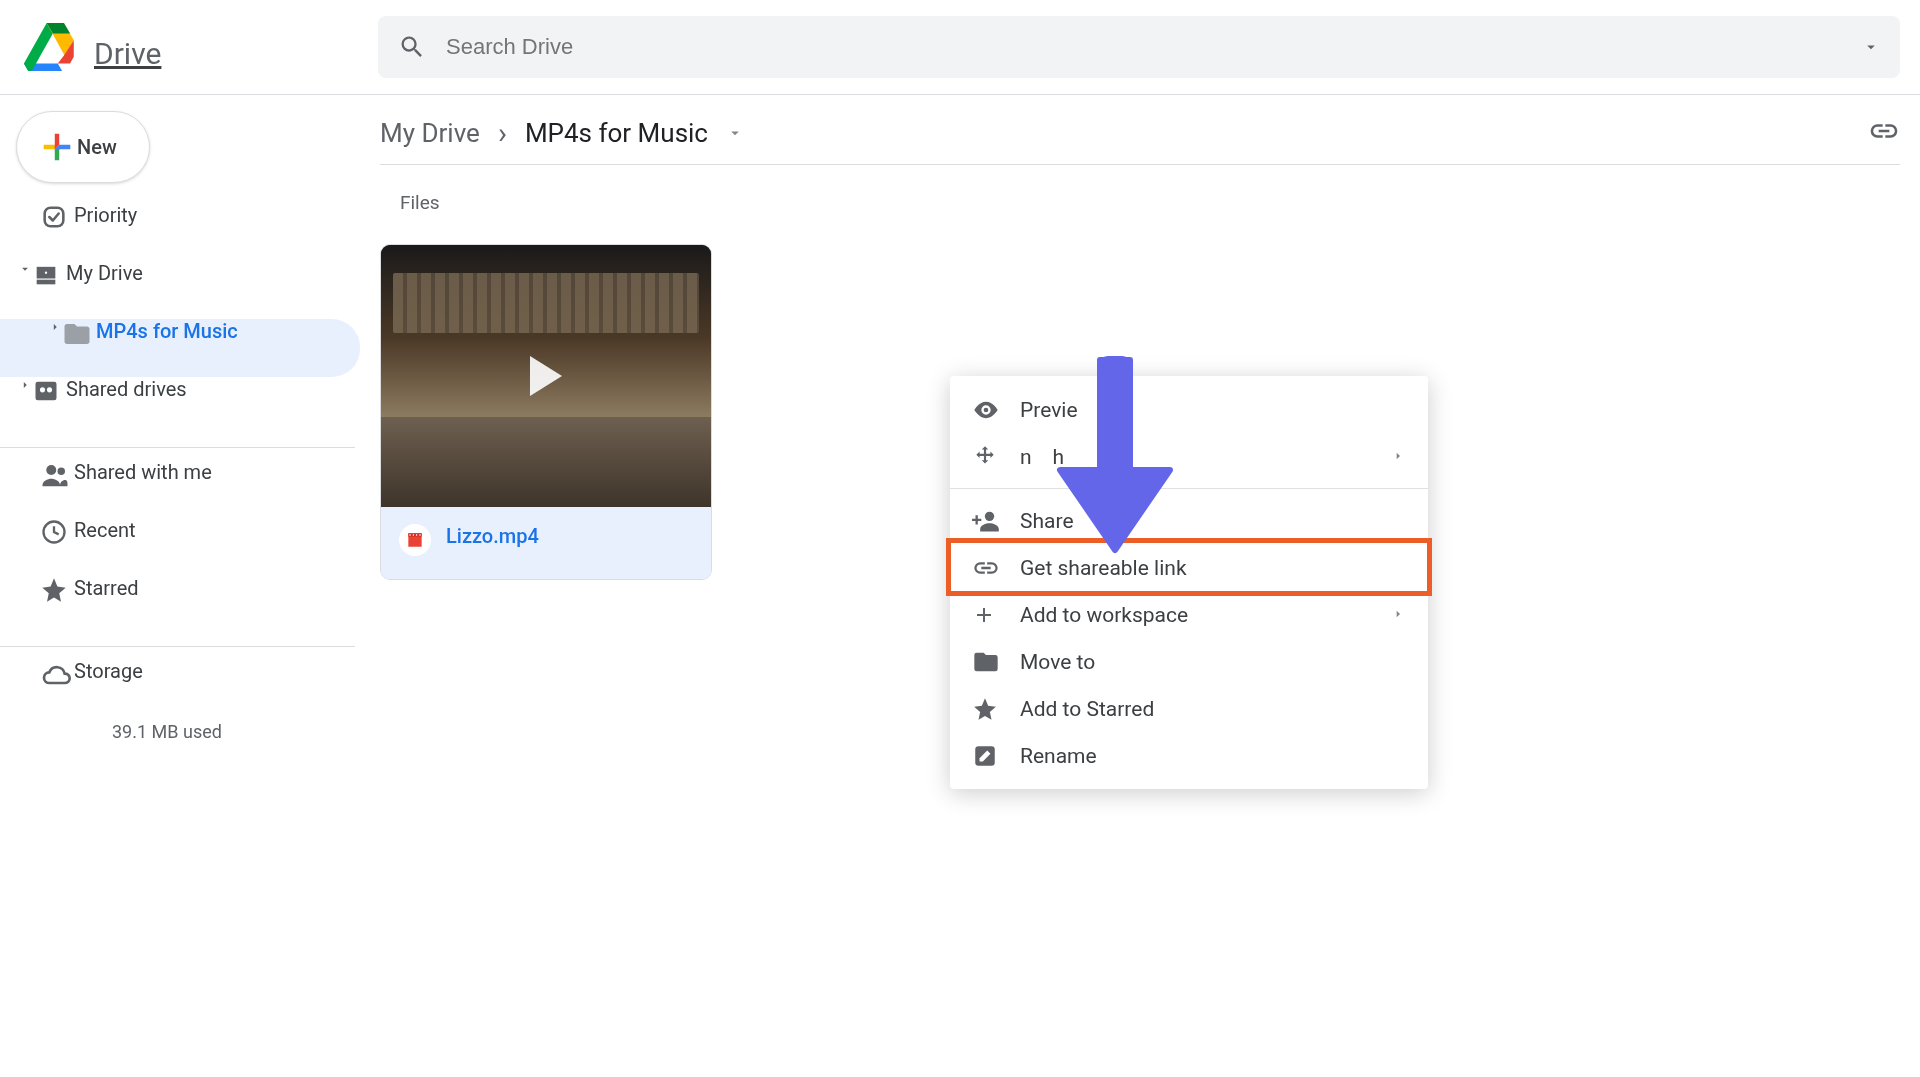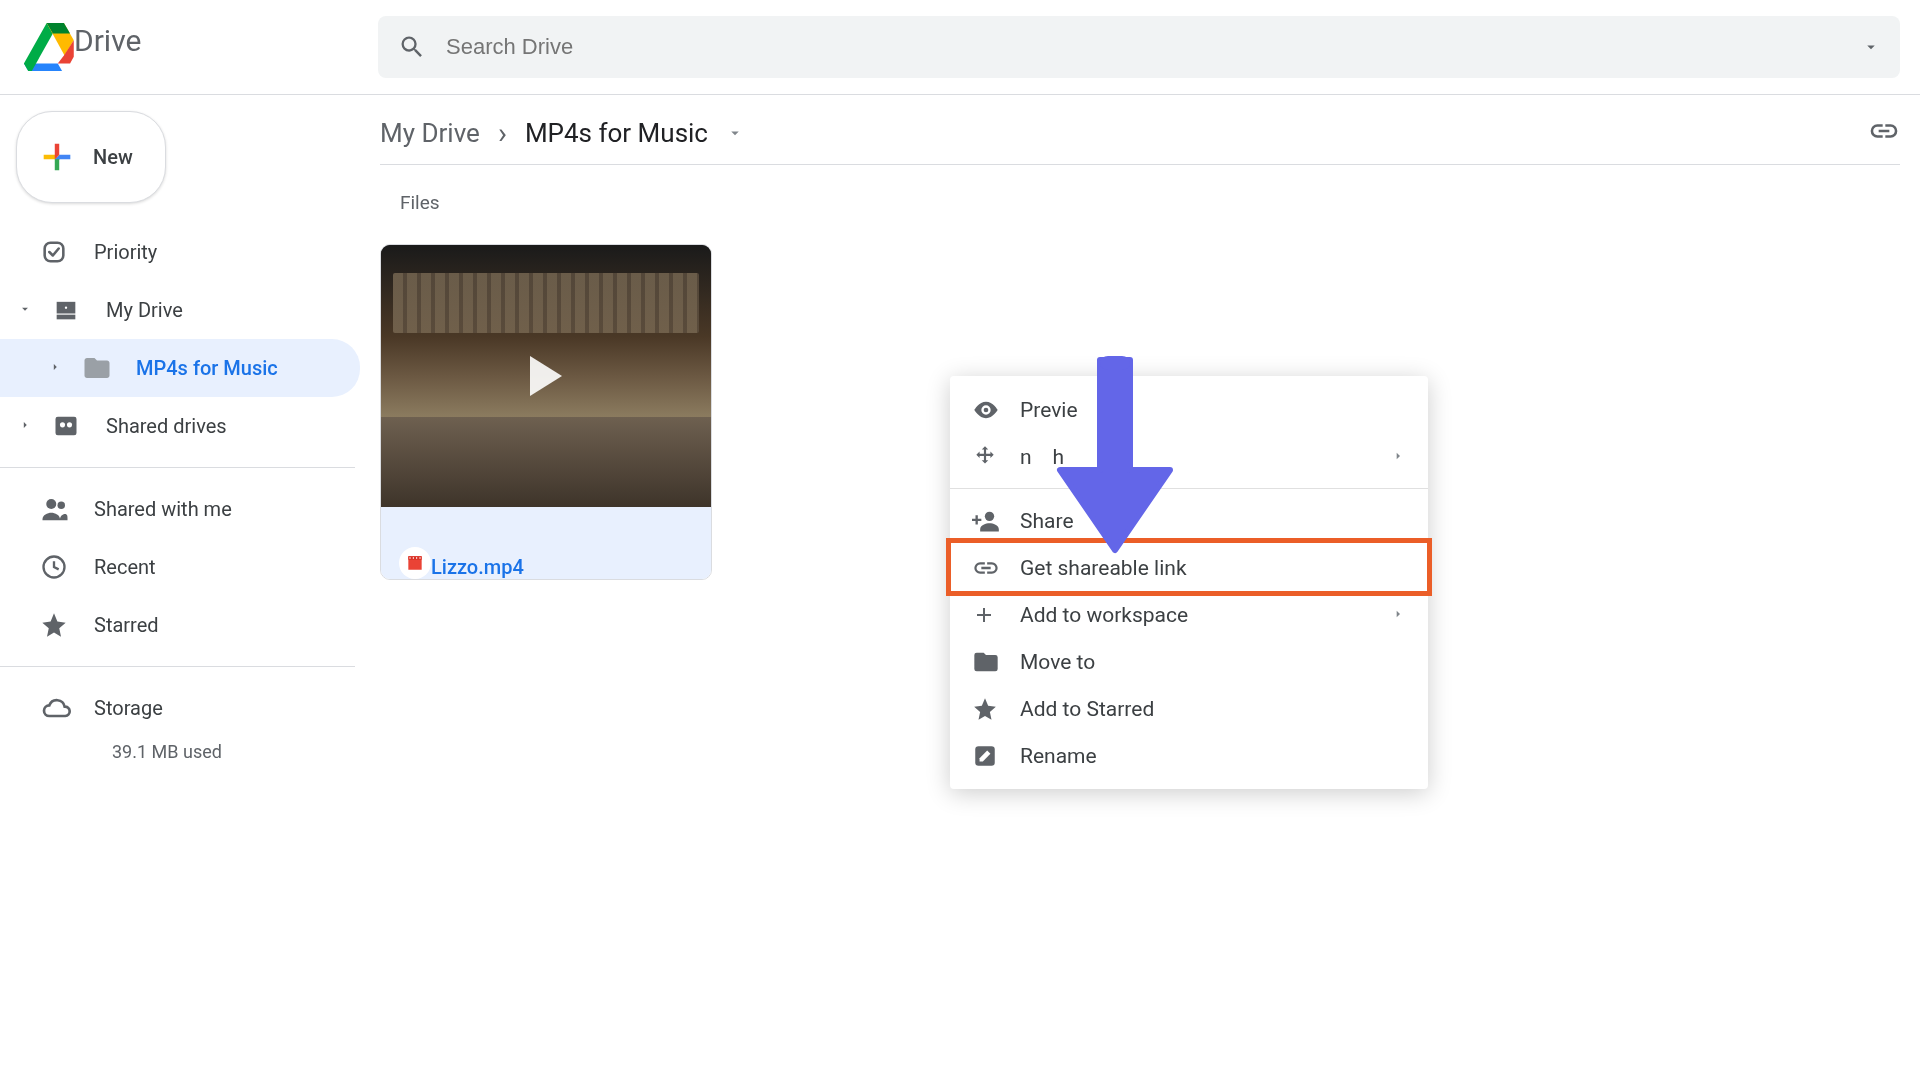--- a/index.html
+++ b/index.html
@@ -1,32 +1,32 @@
 <!DOCTYPE html>
 <html><head>
   <meta charset="utf-8">
   <style>
     * { margin: 0; padding: 0; box-sizing: border-box; }
     body { font-family: 'Google Sans', Roboto, Arial, sans-serif; background: #fff; color: #3c4043; overflow: hidden; }
     
     .header { display: flex; align-items: center; height: 95px; padding: 0 20px; border-bottom: 1px solid #dadce0; }
-    .logo-section { display: flex; align-items: flex-start; width: 358px; gap: 0; }
+    .logo-section { display: flex; align-items: flex-end; width: 358px; gap: 20px; text-decoration: underline; }
     .logo-section span { font-size: 30px; color: #5f6368; }
     .search-bar { flex: 1; display: flex; align-items: center; background: #f1f3f4; border-radius: 8px; height: 62px; padding: 0 20px; }
     .search-bar input { border: none; background: transparent; font-size: 22px; color: #5f6368; flex: 1; outline: none; margin-left: 20px; }
     .search-caret { color: #5f6368; }
     
     .main { display: flex; height: calc(100vh - 95px); }
     
     .sidebar { width: 360px; padding-top: 16px; }
-    .new-button { display: inline-flex; align-items: center; gap: 16px; margin-left: 16px; background: #fff; border: 1px solid #dadce0; border-radius: 36px; height: 92px; padding: 0 32px 0 20px; box-shadow: 0 1px 3px rgba(0,0,0,0.15); cursor: pointer; }
+    .new-button { display: inline-flex; align-items: center; margin-left: 16px; background: #fff; border: 1px solid #dadce0; border-radius: 36px; height: 72px; padding: 0 32px 0 20px; box-shadow: 0 1px 3px rgba(0,0,0,0.15); cursor: pointer; }
     .new-button span.lbl { font-size: 20px; font-weight: 500; color: #3c4043; }
     
     .nav { margin-top: 20px; }
-    .nav-item { display: flex; align-items: center; height: 58px; padding: 0 0 0 18px; gap: 20px; cursor: pointer; }
+    .nav-item { display: flex; align-items: flex-start; height: 58px; padding: 0 0 0 18px; cursor: pointer; }
     .nav-item.indent { padding-left: 40px; }
     .nav-item.indent2 { padding-left: 48px; }
     .nav-item .arrow { width: 14px; color: #5f6368; }
     .nav-item .icon-slot { width: 34px; display: flex; align-items: center; color: #5f6368; }
     .nav-item .lbl { font-size: 20px; color: #3c4043; }
     .nav-item.active { background: #e8f0fe; border-top-right-radius: 28px; border-bottom-right-radius: 28px; }
     .nav-item.active .lbl { color: #1a73e8; font-weight: 500; }
     .nav-item.active .icon-slot { color: #5f6368; }
     .divider { height: 1px; background: #dadce0; margin: 12px 0; width: 355px; }
     .storage-used { padding-left: 112px; font-size: 18px; color: #5f6368; margin-top: 4px; }
@@ -39,21 +39,21 @@
     .link-btn { color: #5f6368; }
     
     .files-label { font-size: 19px; color: #5f6368; font-weight: 400; margin: 26px 0 30px 20px; }
     
     .file-card { width: 332px; border: 1px solid #dadce0; border-radius: 10px; overflow: hidden; position: relative; }
     .thumb { height: 262px; background: #333; position: relative; display: flex; align-items: center; justify-content: center; }
     .thumb-scene { position: absolute; inset: 0; background: linear-gradient(180deg, #1a1a1a 0%, #4a3826 35%, #6b5842 50%, #8a7a5e 65%, #9a8a6d 75%, #706050 85%, #3a3530 100%); }
     .shelf { position: absolute; top: 28px; left: 12px; right: 12px; height: 60px; background: repeating-linear-gradient(90deg, #7a6a54 0 10px, #5e5040 10px 14px); border-radius: 2px; opacity: .8; }
     .desk { position: absolute; bottom: 0; left: 0; right: 0; height: 90px; background: linear-gradient(180deg, #6e6050 0%, #3e342a 100%); }
     .play-tri { position: absolute; top: 50%; left: 50%; transform: translate(-50%,-50%); width: 0; height: 0; border-left: 32px solid rgba(255,255,255,0.9); border-top: 20px solid transparent; border-bottom: 20px solid transparent; }
-    .file-footer { height: 72px; display: flex; align-items: flex-end; gap: 0; padding: 0 18px; background: #e8f0fe; }
+    .file-footer { height: 72px; display: flex; align-items: flex-start; gap: 15px; padding: 17px 18px; background: #e8f0fe; }
     .file-type-badge { width: 32px; height: 32px; background: #fff; border-radius: 50%; display: flex; align-items: center; justify-content: center; }
     .file-name { color: #1a73e8; font-size: 20px; font-weight: 500; }
     
     .context-menu { position: absolute; left: 590px; top: 377px; transform: translateY(-96px); width: 478px; background: #fff; border-radius: 4px; box-shadow: 0 4px 24px rgba(0,0,0,0.2); padding: 10px 0; z-index: 5; }
     .menu-item { display: flex; align-items: center; height: 47px; padding: 0 22px; gap: 20px; position: relative; cursor: pointer; font-size: 21px; color: #3c4043; }
     .menu-item .micon { width: 28px; color: #5f6368; display: flex; }
     .menu-item .chev { position: absolute; right: 22px; color: #80868b; }
     .menu-div { height: 1px; background: #e0e0e0; margin: 8px 0; }
     .highlight-box { position: absolute; border: 5px solid #eb5e28; left: -4px; right: -4px; height: 58px; pointer-events: none; }
     

